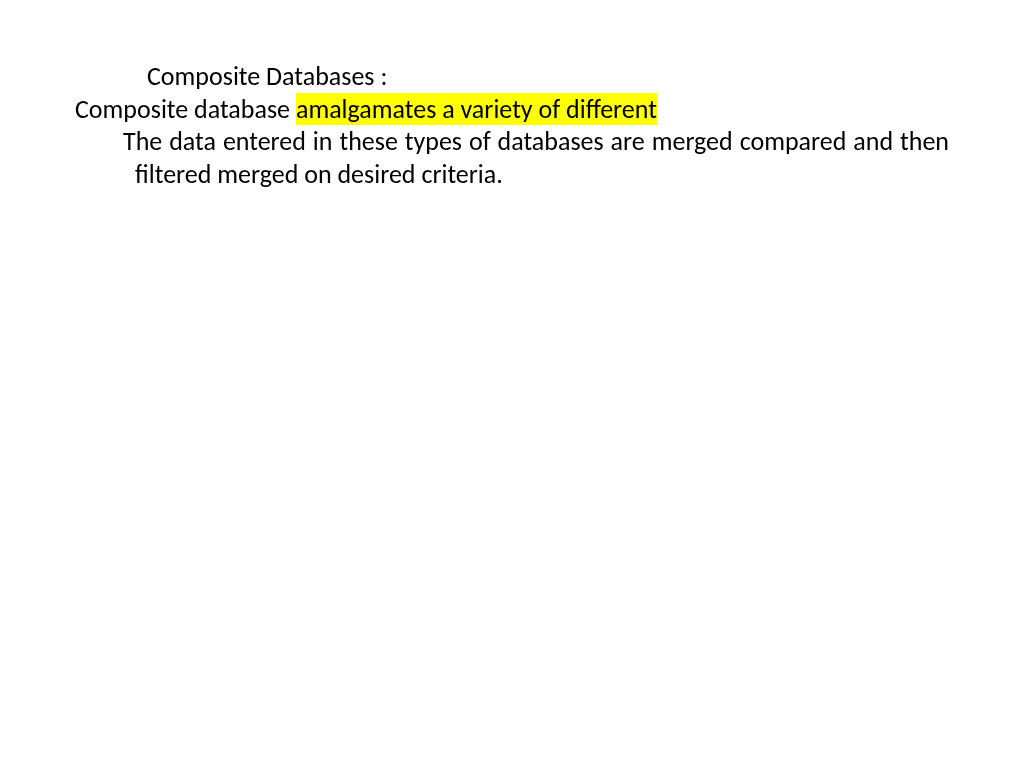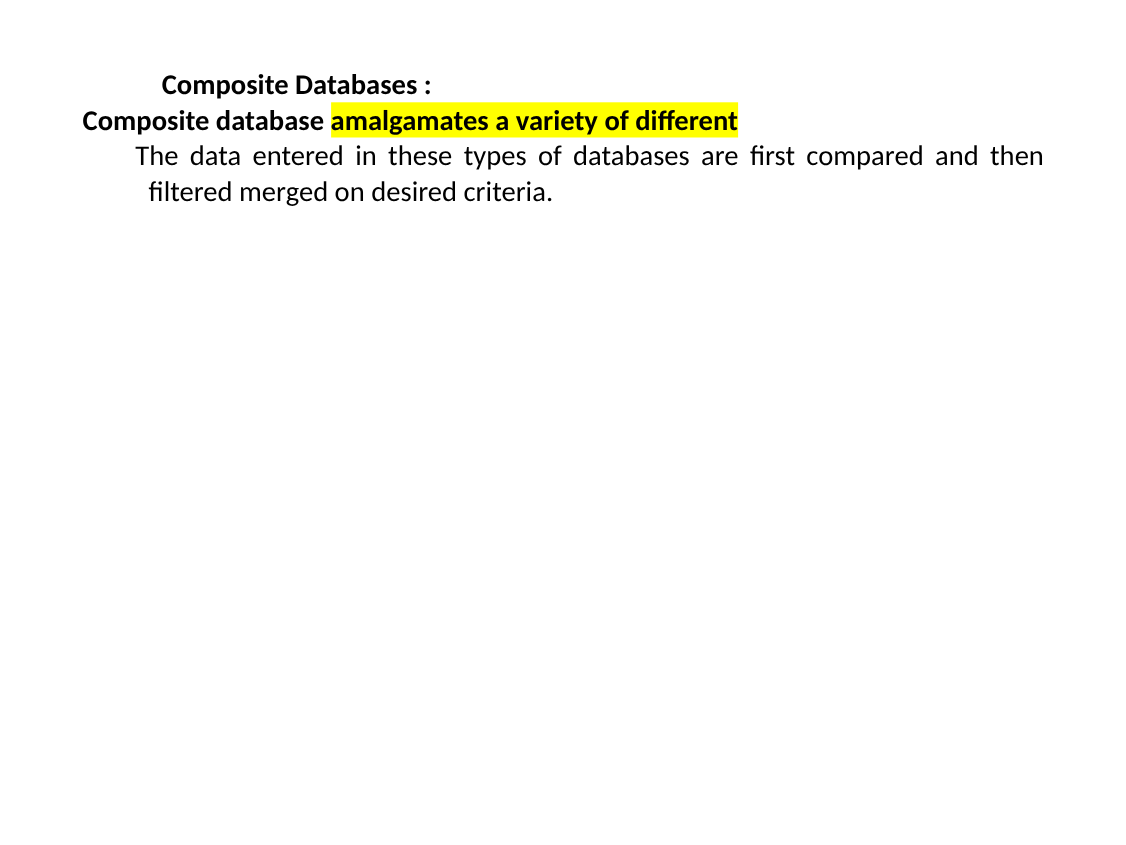--- a/index.html
+++ b/index.html
@@ -10,29 +10,28 @@
       font-family: Calibri, 'Segoe UI', Arial, sans-serif;
       color: #000000;
       padding: 60px 75px 60px 75px;
       overflow: hidden;
     }
     .content {
       font-size: 26px;
       line-height: 1.25;
     }
     .title {
-      font-weight: bold;
+      font-weight: normal;
       padding-left: 72px;
     }
     .para1 {
       text-align: justify;
     }
     .para1-first-line {
       text-align: justify;
-      font-weight: bold;
     }
     .para1-rest {
       padding-left: 42px;
       text-align: justify;
     }
     .highlight {
       background-color: #ffff00;
     }
     .para2 {
       text-align: justify;
@@ -55,16 +54,16 @@
 <div class="content">
   <div class="title">Composite Databases :</div>
 
   <div class="para1">
     <div class="para1-first-line">
       <span>Composite database </span><span class="highlight">amalgamates a variety of different</span>
     </div>
   </div>
 
   <div class="para2">
-    <span>The data entered in these types of databases are first compared and then</span><span class="gap"></span><span>filtered merged on desired criteria.</span>
+    <span>The data entered in these types of databases are merged compared and then</span><span class="gap"></span><span>filtered merged on desired criteria.</span>
   </div>
 
 </div>
 
 </body></html>

